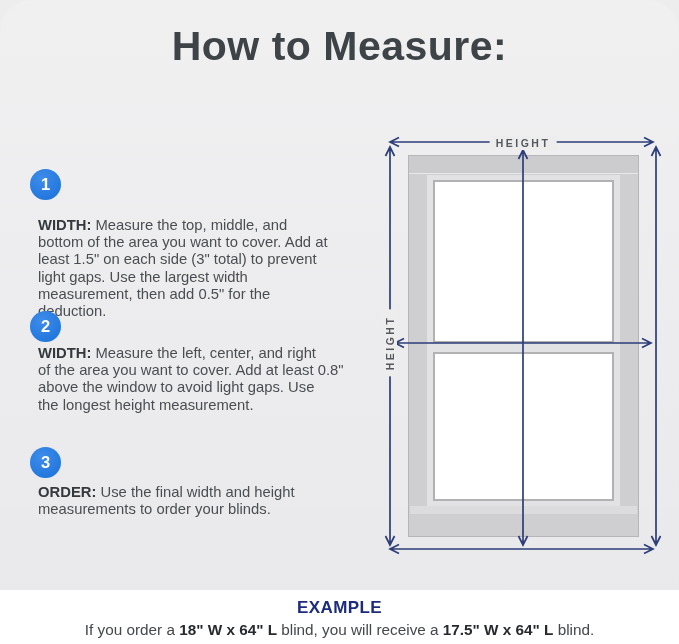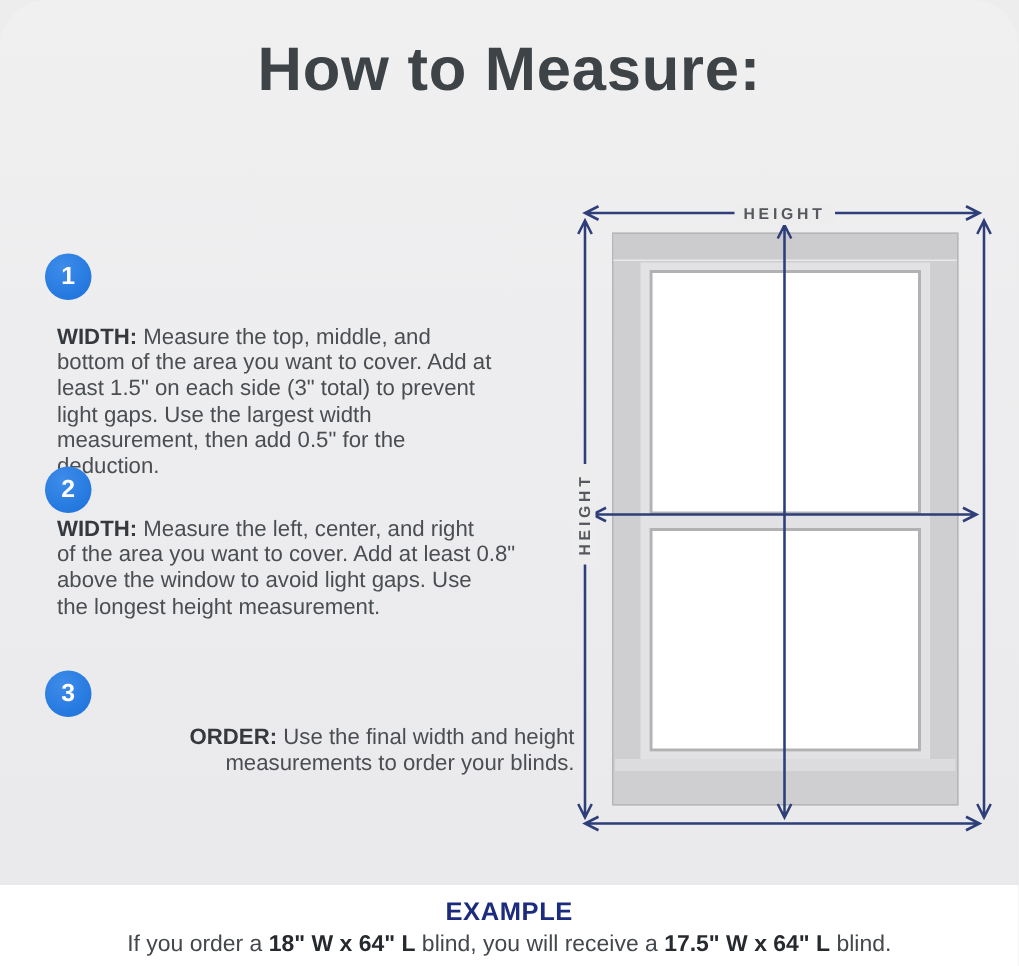--- a/index.html
+++ b/index.html
@@ -58,21 +58,21 @@
     text-align:center;line-height:31px;
   }
   .step-text{
     position:absolute;left:8px;width:345px;
     font-size:14.8px;line-height:17.2px;color:var(--text-body);
     white-space:pre-line;
   }
   .step-text .lead{font-weight:700;color:#35393d;}
   #step1{top:169px;} #step1 .step-text{top:48px;}
   #step2{top:311px;} #step2 .step-text{top:34px;}
-  #step3{top:447px;} #step3 .step-text{top:37px;text-align:right;}
+  #step3{top:447px;} #step3 .step-text{top:37px;}
 
   
   .window-frame{
     position:absolute;left:408px;top:155px;width:231px;height:382px;
     background:var(--frame-gray);
     border:1px solid #b6b6b9;
     z-index:1;
   }
   .frame-head{
     position:absolute;top:0;left:0;right:0;height:18px;

